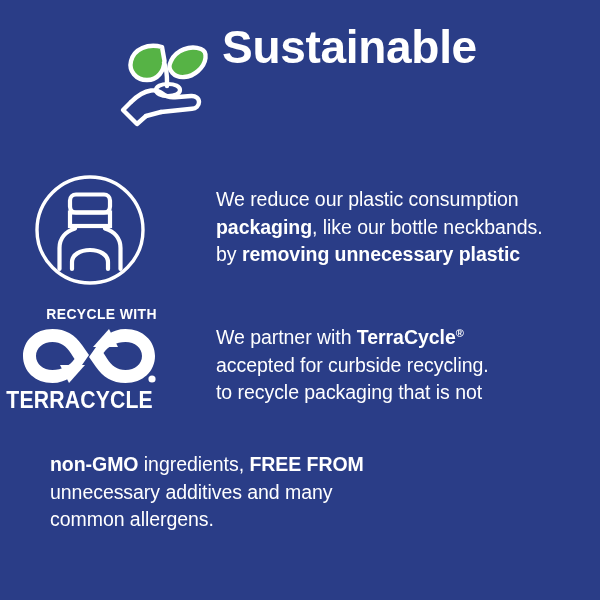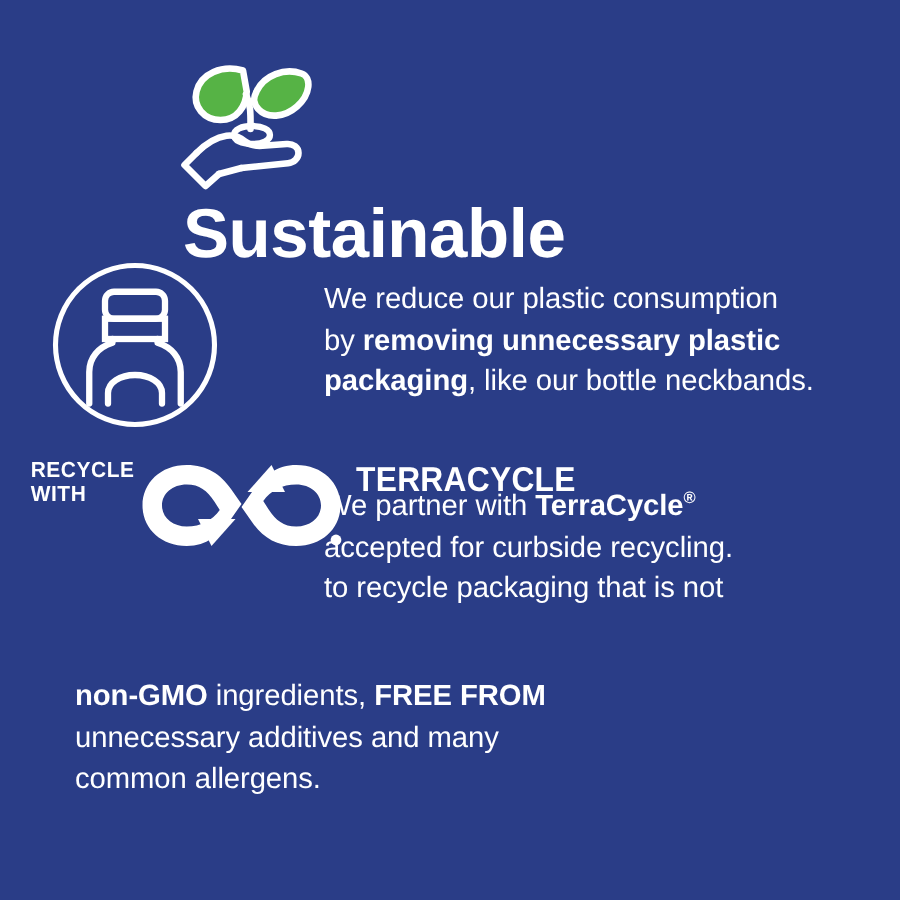--- a/index.html
+++ b/index.html
@@ -20,21 +20,21 @@
     box-sizing: border-box;
   }
 
   
   .header {
     position: absolute;
     left: 0;
     top: 22px;
     width: 600px;
     display: flex;
-    flex-direction: column;
+    flex-direction: row;
     align-items: flex-start;
     justify-content: flex-start;
     padding-left: 118px;
     box-sizing: border-box;
   }
   .brand-mark {
     width: 100px;
     height: 100px;
     flex: 0 0 100px;
     margin-top: 8px;
@@ -98,22 +98,22 @@
     line-height: 0;
     font-weight: 700;
   }
   .row-1 .text-cell { padding-top: 12px; }
   .row-2 .text-cell { padding-top: 18px; }
   .row-3 .text-cell { padding-top: 6px; }
 
   
   .tc-lockup {
     display: flex;
-    flex-direction: row;
-    align-items: flex-start;
+    flex-direction: column;
+    align-items: flex-end;
     width: 140px;
   }
   .tc-top {
     color: #ffffff;
     font-size: 14.5px;
     font-weight: 700;
     letter-spacing: 0.4px;
     font-stretch: condensed;
     line-height: 16px;
     margin-bottom: 3px;
@@ -169,22 +169,22 @@
 
         <path d="M41 52 L41 54.5 C31.5 57.5 25.5 64.5 25.5 74 L25.5 95" fill="none" stroke="#ffffff" stroke-width="4.2" stroke-linecap="round" stroke-linejoin="round"></path>
         <path d="M71 52 L71 54.5 C80.5 57.5 86.5 64.5 86.5 74 L86.5 95" fill="none" stroke="#ffffff" stroke-width="4.2" stroke-linecap="round" stroke-linejoin="round"></path>
 
         <path d="M38 95 L38 88 C38 81 46 76 56 76 C66 76 74 81 74 88 L74 95" fill="none" stroke="#ffffff" stroke-width="4.2" stroke-linecap="round" stroke-linejoin="round"></path>
       </svg>
     </div>
     <div class="text-cell">
       <p>
           <span class="tline"><span>We reduce our plastic consumption</span></span>
+          <span class="tline"><b>packaging</b><span>, like our bottle neckbands.</span></span>
           <span class="tline"><span>by </span><b>removing unnecessary plastic</b></span>
-          <span class="tline"><b>packaging</b><span>, like our bottle neckbands.</span></span>
         </p>
     </div>
   </div>
 
   <div class="row row-2">
     <div class="icon-cell ic-2">
       <div class="tc-lockup">
         <div class="tc-top">RECYCLE WITH</div>
         <div class="tc-loop">
           <svg viewBox="0 0 140 62" xmlns="http://www.w3.org/2000/svg">

